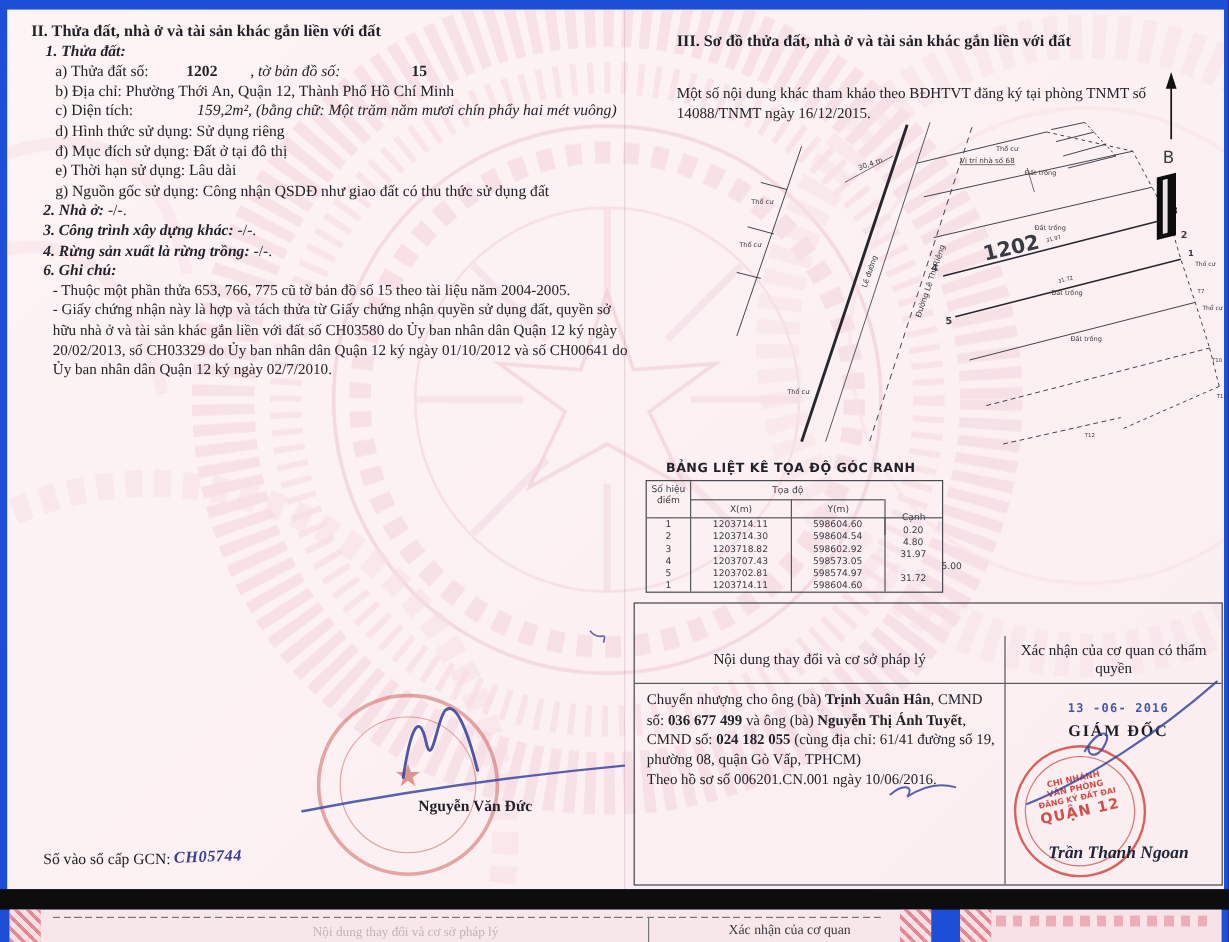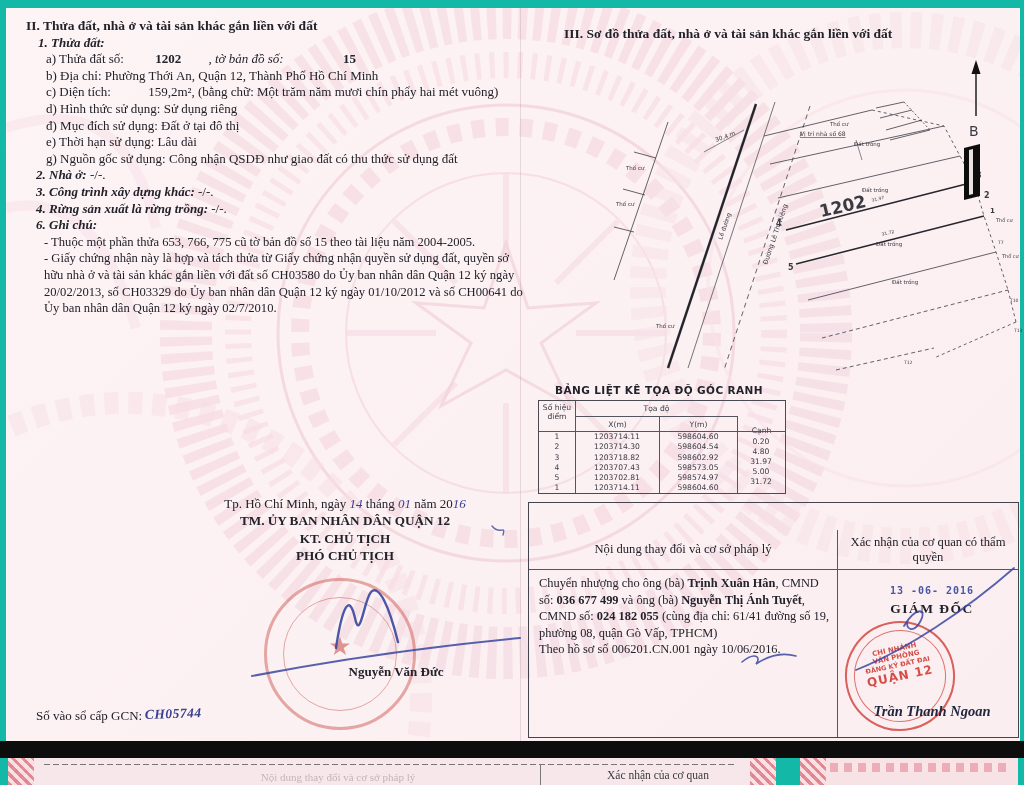--- a/index.html
+++ b/index.html
@@ -1,16 +1,16 @@
 <!DOCTYPE html>
 <html><head>
 <meta charset="utf-8">
 <style>
   html,body{margin:0;padding:0;background:#000;}
-  .canvas{position:relative;width:1024px;height:785px;background:#14b8a6;overflow:hidden;
+  .canvas{position:relative;width:1024px;height:785px;background:#1d4ed8;overflow:hidden;
           font-family:"Liberation Serif", serif;color:#22222a;}
   .abs{position:absolute;}
   .page{position:absolute;left:6px;top:8px;width:1014px;height:733px;
         background:linear-gradient(135deg,#fdf4f5 0%,#fcf1f3 40%,#fbeef1 100%);}
   .fold{position:absolute;left:514px;top:0;width:1px;height:100%;background:rgba(160,120,135,.22);}
   
   .sec2{position:absolute;left:20px;top:10px;width:502px;font-size:13px;line-height:16.6px;}
   .sec2 .t{font-weight:bold;font-size:13.5px;}
   .sec2 .h{font-weight:bold;font-style:italic;margin-left:12px;}
   .sec2 .ln{margin-left:20px;}
@@ -121,57 +121,46 @@
     <div class="h">1. Thửa đất:</div>
     <div class="ln">
       <span>a) Thửa đất số:</span>
       <span class="b" style="margin-left:28px;">1202</span>
       <span style="margin-left:24px;font-style:italic;">, tờ bản đồ số:</span>
       <span class="b" style="margin-left:56px;">15</span>
     </div>
     <div class="ln">b) Địa chỉ:  Phường Thới An, Quận 12, Thành Phố Hồ Chí Minh</div>
     <div class="ln">
       <span>c) Diện tích:</span>
-      <span style="margin-left:34px;">159,2m², (bằng chữ: Một trăm năm mươi chín phẩy hai mét vuông)</span>
+      <span style="margin-left:50px;font-style:italic;">159,2m², (bằng chữ: Một trăm năm mươi chín phẩy hai mét vuông)</span>
     </div>
     <div class="ln">d) Hình thức sử dụng:   Sử dụng riêng</div>
     <div class="ln">đ) Mục đích sử dụng:  Đất ở tại đô thị</div>
     <div class="ln">e) Thời hạn sử dụng:   Lâu dài</div>
     <div class="ln">g) Nguồn gốc sử dụng:  Công nhận QSDĐ như giao đất có thu thức sử dụng đất</div>
     <div class="num"><span>2. Nhà ở:</span> <span class="nval">-/-.</span></div>
     <div class="num"><span>3. Công trình xây dựng khác:</span> <span class="nval">-/-.</span></div>
     <div class="num"><span>4. Rừng sản xuất là rừng trồng:</span> <span class="nval">-/-.</span></div>
     <div class="num">6. Ghi chú:</div>
     <div class="note">- Thuộc một phần thửa 653, 766, 775 cũ tờ bản đồ số 15 theo tài liệu năm 2004-2005.</div>
     <div class="note">- Giấy chứng nhận này là hợp và tách thửa từ Giấy chứng nhận quyền sử dụng đất, quyền sở hữu nhà ở và tài sản khác gắn liền với đất số CH03580 do Ủy ban nhân dân Quận 12 ký ngày 20/02/2013, số CH03329 do Ủy ban nhân dân Quận 12 ký ngày 01/10/2012 và số CH00641 do Ủy ban nhân dân Quận 12 ký ngày 02/7/2010.</div>
   </div>
 
-  <div class="signL">
-    <div>
-      <span>Tp. Hồ Chí Minh, ngày</span>
-      <span class="hand">14</span>
-      <span>tháng</span>
-      <span class="hand">01</span>
-      <span>năm 20</span><span class="hand">16</span>
-    </div>
-    <div class="cap">TM. ỦY BAN NHÂN DÂN QUẬN 12</div>
-    <div class="cap">KT. CHỦ TỊCH</div>
-    <div class="cap">PHÓ CHỦ TỊCH</div>
-  </div>
   <div class="stampL">
     <div class="in"></div>
     <div class="star">★</div>
   </div>
   <div class="nameL">Nguyễn Văn Đức</div>
   <div class="gcn">
     <span>Số vào sổ cấp GCN:</span>
     <span class="hand">CH05744</span>
   </div>
 
   <div class="sec3t">III. Sơ đồ thửa đất, nhà ở và tài sản khác gắn liền với đất</div>
+  <div class="sec3n">Một số nội dung khác tham khảo theo BĐHTVT đăng ký tại phòng TNMT số 14088/TNMT ngày 16/12/2015.</div>
 
   <svg class="abs" style="left:598px;top:92px;" width="420" height="272" viewBox="0 0 420 272">
     <g stroke="#3c3c46" stroke-width="0.8" fill="none">
       <line x1="64" y1="22" x2="10" y2="180"></line>
       <line x1="52" y1="58" x2="30" y2="52"></line>
           <line x1="41" y1="95" x2="19" y2="89"></line>
           <line x1="30" y1="132" x2="10" y2="127"></line>
       <line x1="152" y1="4" x2="64" y2="268" stroke-width="2.4" stroke="#26262e"></line>
       <line x1="171" y1="2" x2="84" y2="268" stroke-width="0.7"></line>
       <line x1="206" y1="6" x2="120" y2="270" stroke-dasharray="5 4"></line>
@@ -268,21 +257,21 @@
       <div>598604.54</div>
       <div>598602.92</div>
       <div>598573.05</div>
       <div>598574.97</div>
       <div>598604.60</div>
     </div>
     <div>
       <span class="abs" style="left:198px;top:36px;width:48px;text-align:center;">0.20</span>
       <span class="abs" style="left:198px;top:46px;width:48px;text-align:center;">4.80</span>
       <span class="abs" style="left:198px;top:56px;width:48px;text-align:center;">31.97</span>
-      <span class="abs" style="left:198px;top:66px;width:48px;text-align:center;">5.00</span>
+      <span class="abs" style="left:198px;top:66px;width:48px;text-align:center;padding-left:32px;">5.00</span>
       <span class="abs" style="left:198px;top:76px;width:48px;text-align:center;">31.72</span>
     </div>
   </div>
 
   <div class="s4">
     <div class="hL">Nội dung thay đổi và cơ sở pháp lý</div>
     <div class="hR">Xác nhận của cơ quan có thẩm quyền</div>
     <div class="vline"></div>
     <div class="body">
       <span>Chuyển nhượng cho ông (bà) </span><span class="b">Trịnh Xuân Hân</span><span>, CMND số: </span><span class="b">036 677 499</span><span> và ông (bà) </span><span class="b">Nguyễn Thị Ánh Tuyết</span><span>, CMND số: </span><span class="b">024 182 055</span><span> (cùng địa chỉ: 61/41 đường số 19, phường 08, quận Gò Vấp, TPHCM)</span>

